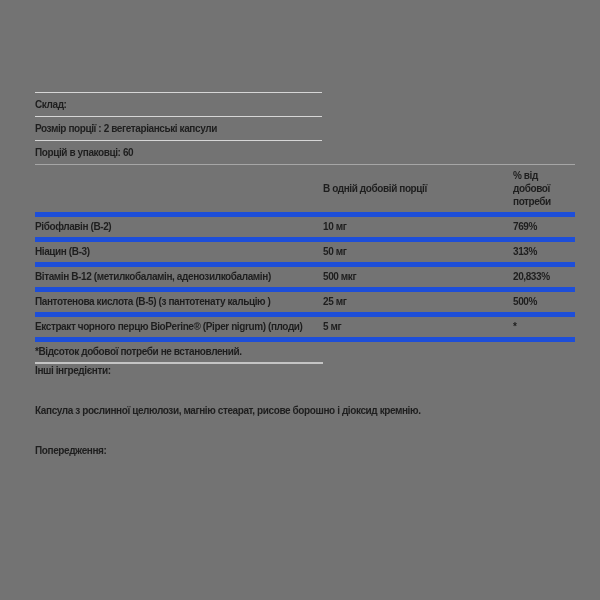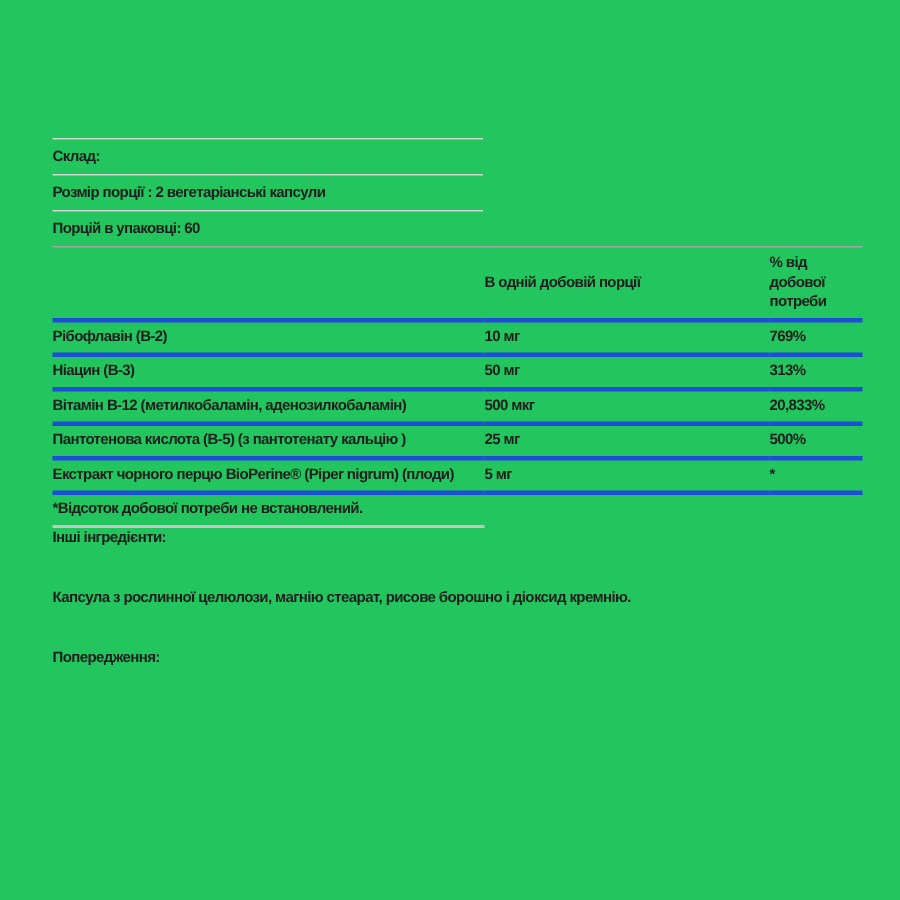--- a/index.html
+++ b/index.html
@@ -1,20 +1,20 @@
 <!DOCTYPE html>
 <html><head>
 <meta charset="utf-8">
 <style>
   html, body { margin: 0; padding: 0; background: #ffffff; }
   .page {
     position: relative;
     width: 600px;
     height: 600px;
-    background: #22c55e;
+    background: #737373;
     overflow: hidden;
     font-family: "Liberation Sans", sans-serif;
     font-weight: 700;
     color: #1e1e1e;
     font-size: 10px;
     letter-spacing: -0.4px;
     line-height: 13px;
   }
   .content {
     position: absolute;
@@ -33,21 +33,21 @@
     width: 540px;
     border-collapse: collapse;
     border-top: 1px solid #a6a6a6;
     table-layout: fixed;
   }
   table.facts th, table.facts td {
     font-weight: 700;
     text-align: left;
     vertical-align: middle;
     padding: 3px 8px 4px 0;
-    border-bottom: 3px solid #1d4ed8;
+    border-bottom: 5px solid #1d4ed8;
     font-size: 10px;
     letter-spacing: -0.4px;
     line-height: 13px;
   }
   table.facts thead th { padding: 4px 8px 4px 0; }
   table.facts td:last-child, table.facts th:last-child { padding-right: 0; }
   tr.footnote-row td { border-bottom: none; }
   tr.footnote-row td.foot-cell { border-bottom: 2px solid #c4c4c4; }
   
   .bottom-line { margin-top: 0; }

